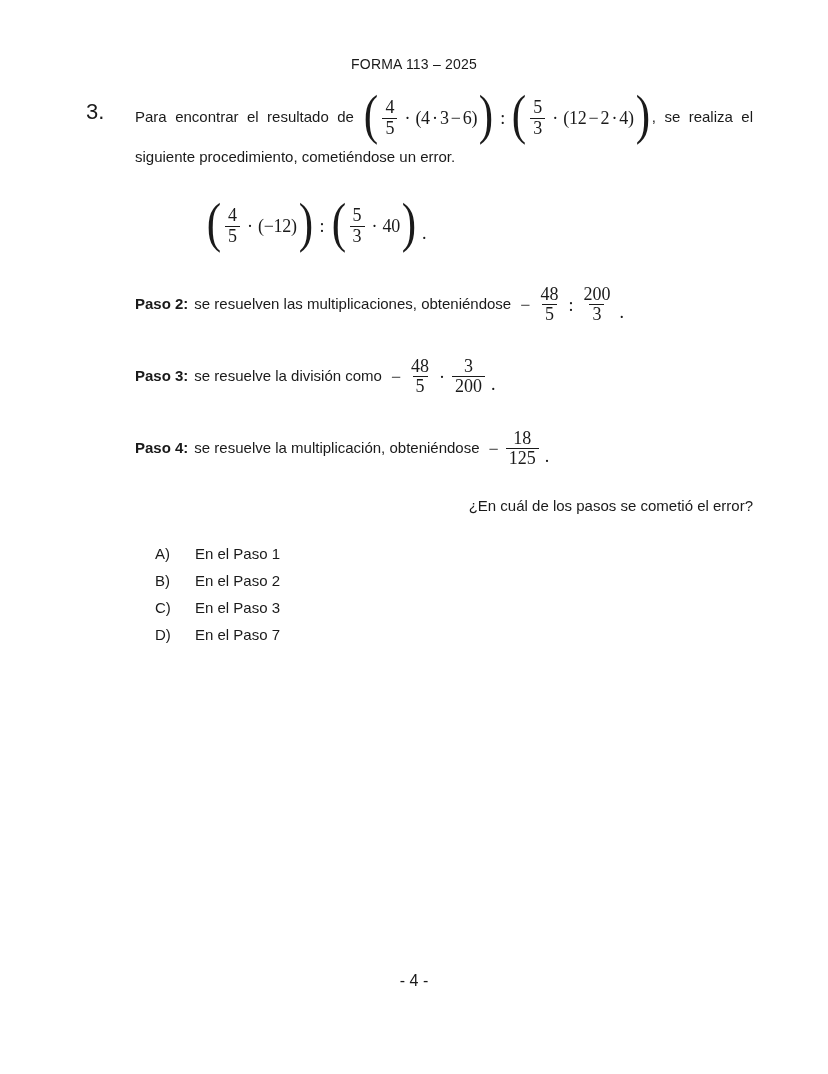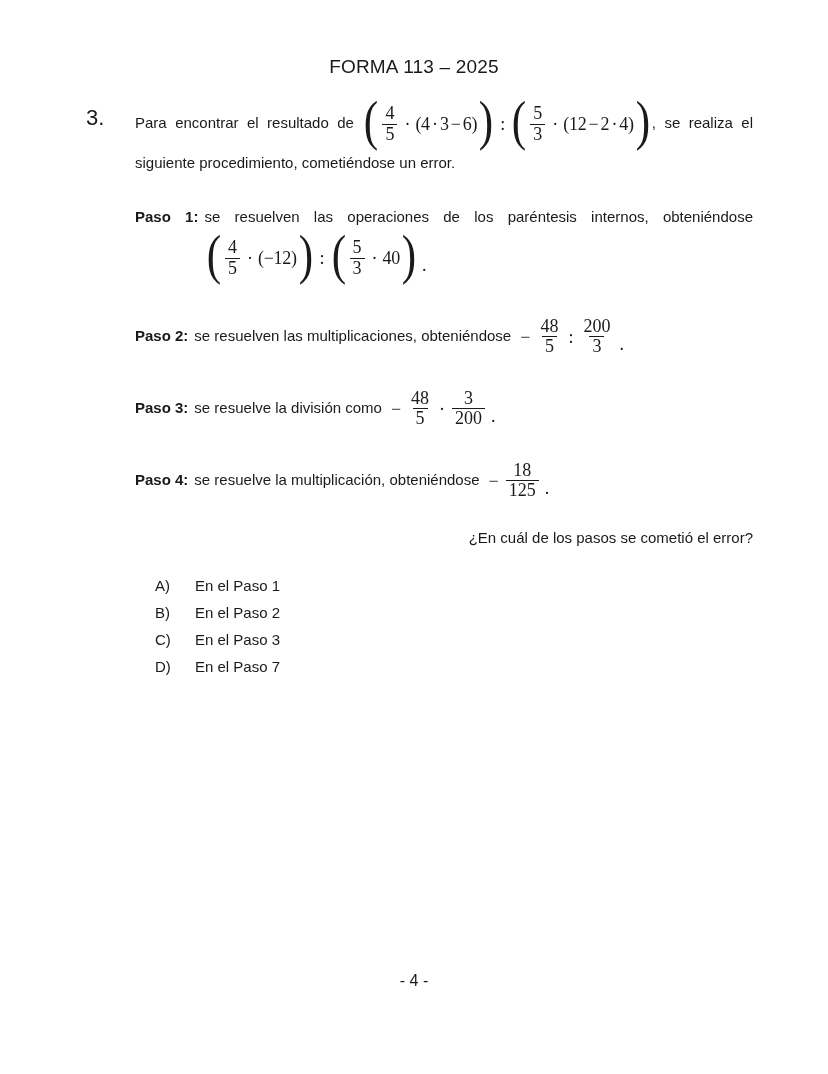--- a/index.html
+++ b/index.html
@@ -11,21 +11,21 @@
     margin: 0 auto;
     background: #ffffff;
     color: #1a1a1a;
     font-family: "Liberation Sans", sans-serif;
     font-size: 15px;
     overflow: hidden;
   }
   .header {
     padding-top: 56px;
     text-align: center;
-    font-size: 19px;
+    font-size: 14px;
     letter-spacing: 0.2px;
   }
   .content {
     padding-left: 135px;
     padding-right: 75px;
   }
   .question-block {
     position: relative;
     margin-top: 16px;
   }
@@ -122,21 +122,20 @@
               <span class="num">5</span>
               <span class="den">3</span>
             </span>
             <span class="op">·</span>
             <span class="inner">(12 − 2 · 4)</span>
             <span class="bigparen">)</span>
           </span><span>, se realiza el siguiente procedimiento, cometiéndose un error.</span></p>
     </div>
 
     <div class="step step-first">
-      <div class="step1-line"><span class="step-label">Paso 1:</span><span>se resuelven las operaciones de los paréntesis internos, obteniéndose</span></div>
       <div class="step1-expr">
         <span class="math">
             <span class="bigparen">(</span>
             <span class="frac">
               <span class="num">4</span>
               <span class="den">5</span>
             </span>
             <span class="op">·</span>
             <span class="inner">(−12)</span>
             <span class="bigparen">)</span>

